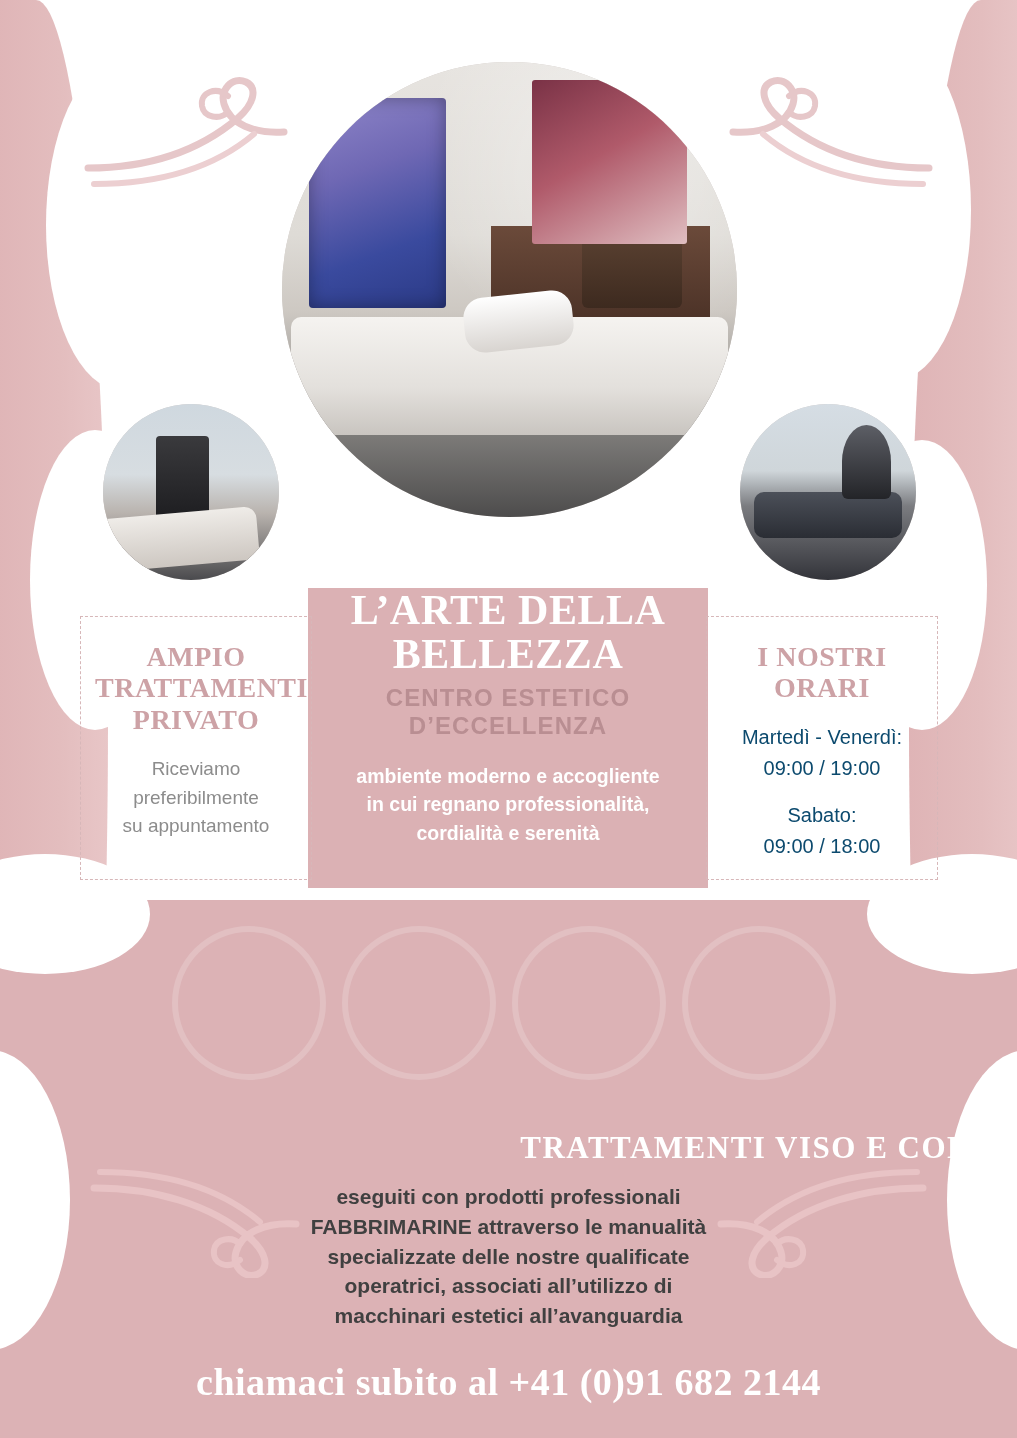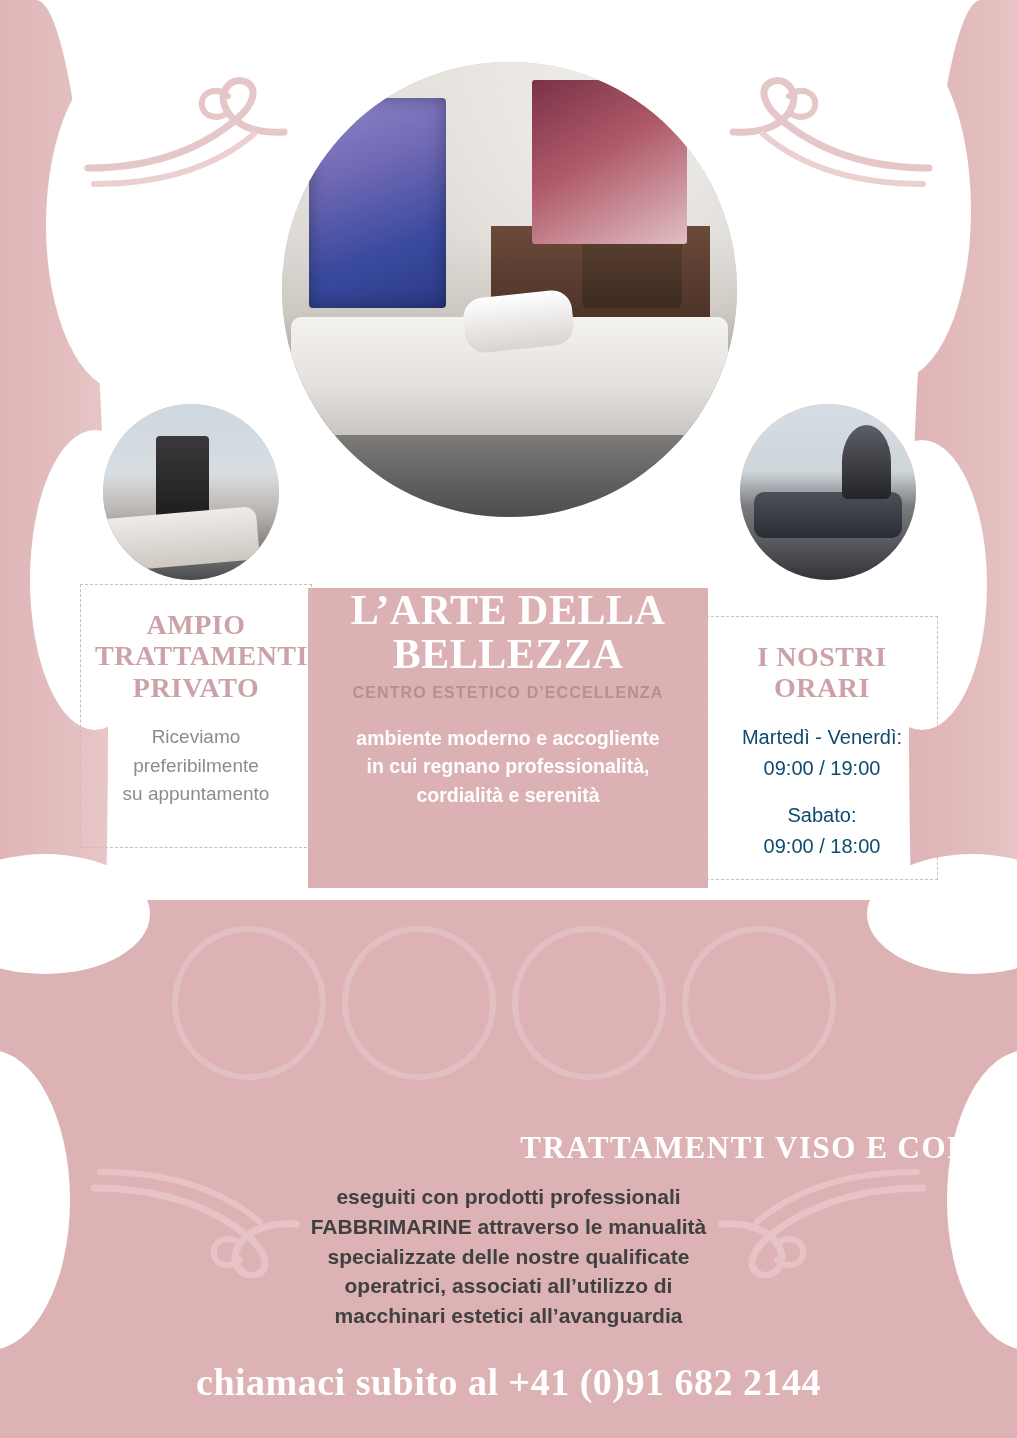--- a/index.html
+++ b/index.html
@@ -137,41 +137,41 @@
     font-family: "Liberation Serif", serif;
     font-weight: 700;
     font-size: 42px;
     line-height: 1.05;
     letter-spacing: 0.5px;
   }
   #title-sub {
     margin-top: 8px;
     color: #b98e92;
     font-weight: 700;
-    font-size: 16px;
+    font-size: 24px;
     letter-spacing: 1.1px;
   }
   #center-desc {
     margin-top: 22px;
     color: #ffffff;
     font-size: 19.5px;
     line-height: 1.45;
     font-weight: 600;
     padding: 0 12px;
   }
 
   
   .info-box {
     position: absolute;
     z-index: 4;
     border: 1px dashed #d7b7b9;
     text-align: center;
     padding: 24px 14px;
   }
-  #box-parking { left: 80px;  top: 584px; width: 232px; height: 264px; }
+  #box-parking { left: 80px;  top: 616px; width: 232px; height: 264px; }
   #box-hours   { left: 706px; top: 616px; width: 232px; height: 264px; }
 
   .box-title {
     color: #cda2a6;
     font-family: "Liberation Serif", serif;
     font-weight: 700;
     font-size: 28px;
     line-height: 1.12;
     letter-spacing: .5px;
   }

